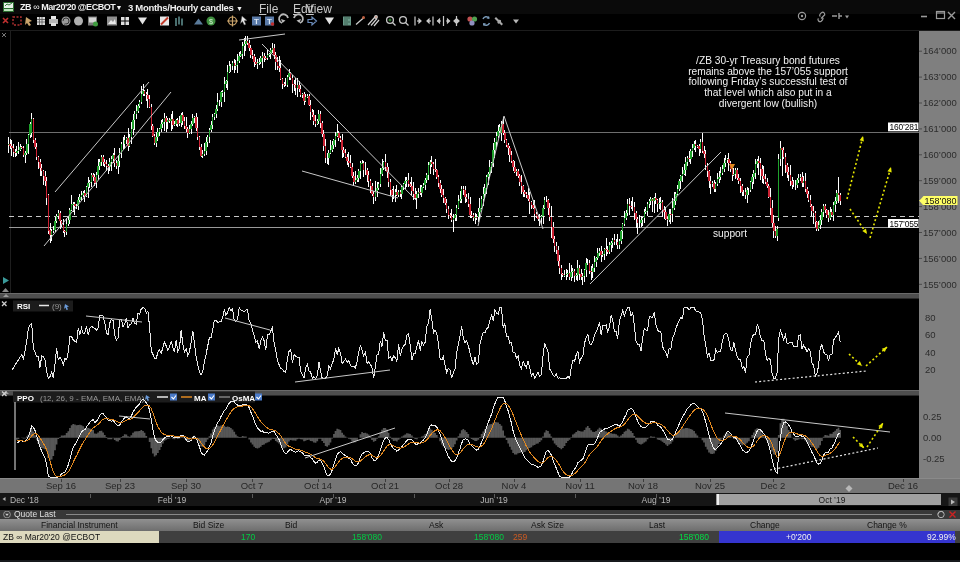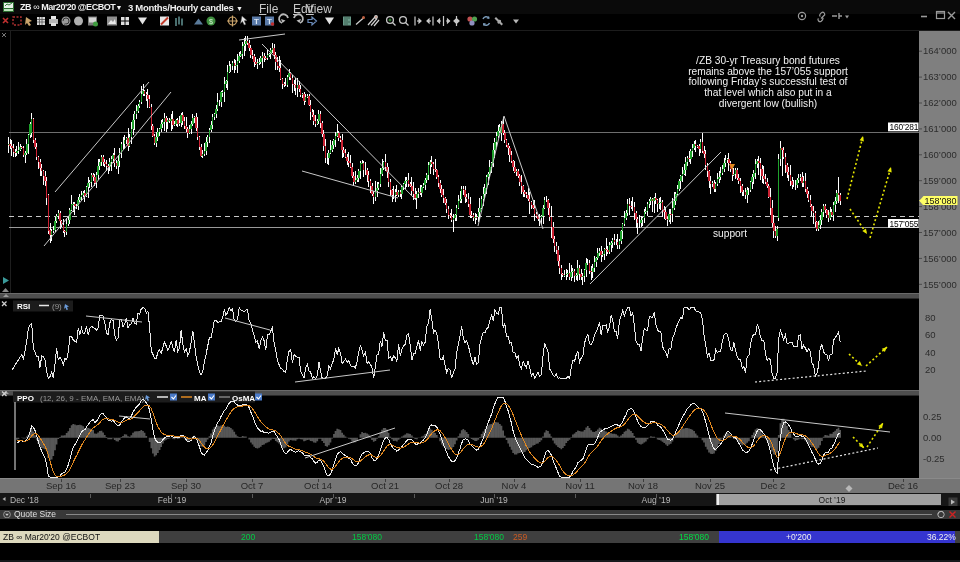--- a/index.html
+++ b/index.html
@@ -376,38 +376,48 @@
 <path d="M951 499.5l4 2.5-4 2.5z" fill="#b8b8b8"></path>
 </g>
 </svg>
 
 <div class="abs" style="left:0;top:506px;width:960px;height:4px;background:#000"></div>
 <div class="abs" style="left:0;top:510px;width:960px;height:8.5px;background:#383838">
  <svg class="abs" style="left:3px;top:1px" width="8" height="7" viewBox="0 0 8 7">
         <circle cx="4" cy="3.5" r="3.4" fill="none" stroke="#aaa" stroke-width="0.8"></circle>
         <path d="M2.2 2.8h3.6L4 5z" fill="#ccc"></path>
       </svg>
- <span class="abs" style="left:14px;top:-1px;font-size:8.5px;color:#e0e0e0">Quote Size</span>
+ <span class="abs" style="left:14px;top:-1px;font-size:8.5px;color:#e0e0e0">Quote Last</span>
  <svg class="abs" style="left:0;top:0" width="960" height="9">
         <path d="M66 4.5H932" stroke="#888" stroke-width="1"></path>
         <g stroke="#b0b0b0" fill="none">
           <circle cx="941" cy="4.5" r="3.2"></circle>
           <path d="M938 4.5a3.2 3.2 0 0 1 5-2.5" stroke-width="1"></path>
         </g>
         <path d="M949.5 1.5l6 6M955.5 1.5l-6 6" stroke="#cc2222" stroke-width="1.4"></path>
       </svg>
 </div>
+<div class="qp-head">
+ <span style="left:41px">Financial Instrument</span>
+ <span style="left:193px">Bid Size</span>
+ <span style="left:285px">Bid</span>
+ <span style="left:429px">Ask</span>
+ <span style="left:531px">Ask Size</span>
+ <span style="left:649px">Last</span>
+ <span style="left:750px">Change</span>
+ <span style="left:867px">Change %</span>
+</div>
 <div class="qp-row">
  <span style="left:0;top:0;width:159px;height:12.5px;background:#ddd9be"></span>
  <span style="left:719px;top:0;width:236px;height:12.5px;background:#3535cf"></span>
  <span style="left:3px;color:#111">ZB ∞ Mar20'20 @ECBOT</span>
- <span style="left:241px;color:#00cc44">200</span>
+ <span style="left:241px;color:#00cc44">170</span>
  <span style="left:352px;color:#00cc44">158'080</span>
  <span style="left:474px;color:#00cc44">158'080</span>
  <span style="left:513px;color:#cc5a22">259</span>
  <span style="left:679px;color:#00dd44">158'080</span>
  <span style="left:786px;color:#f0f0f0">+0'200</span>
- <span style="left:927px;color:#f0f0f0">36.22%</span>
+ <span style="left:927px;color:#f0f0f0">92.99%</span>
 </div>
 <div class="status">
       <span class="abs" style="left:7px;top:3px">8:42:19 AM 12/9/2019</span>
     </div>
 <div class="abs" style="left:0;top:560px;width:960px;height:2px;background:#17191c"></div>
 </div>
 </body></html>

